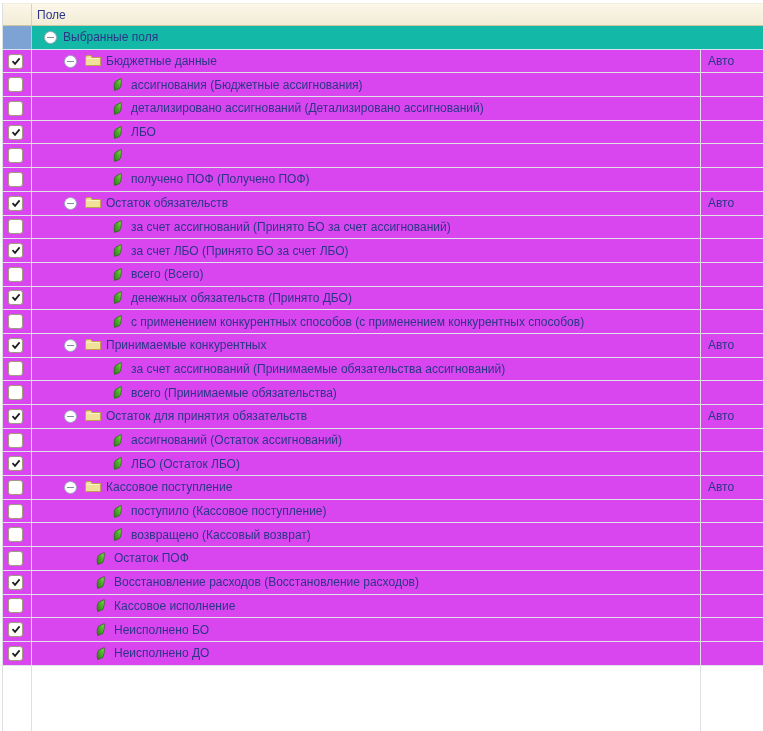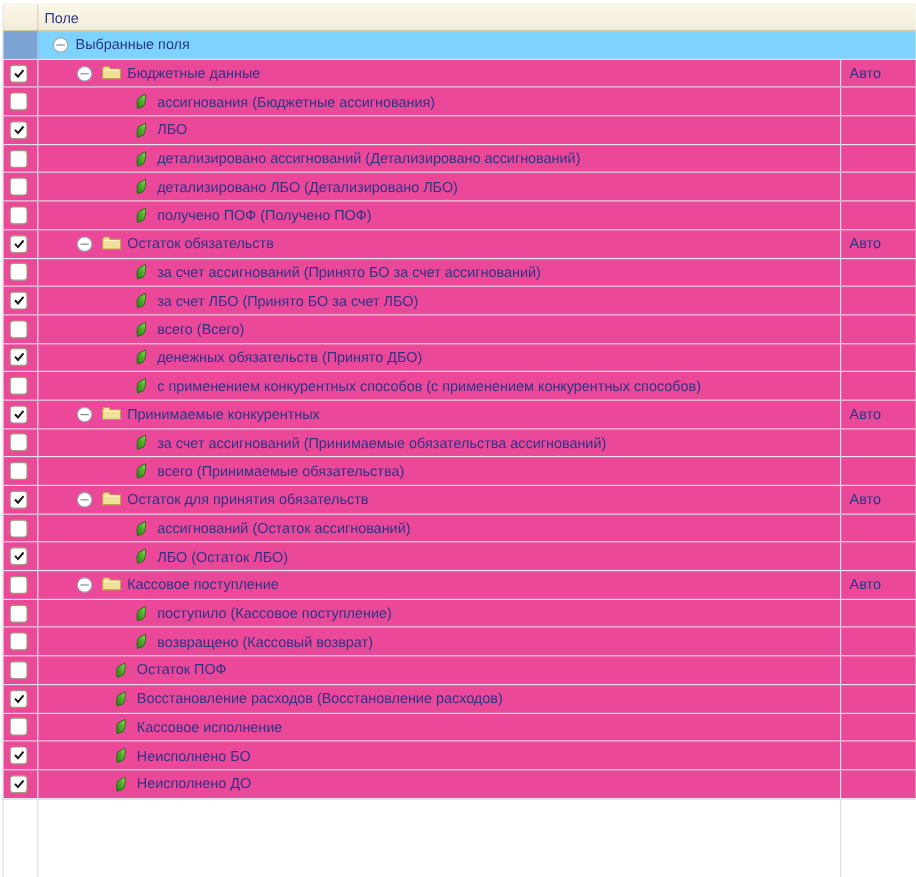--- a/index.html
+++ b/index.html
@@ -10,42 +10,42 @@
   .grid{position:absolute;left:2px;top:3px;width:761px;bottom:0;display:flex;flex-direction:column;
         border-left:1px solid #DCE0E3;text-align:center;}
   
   .header{flex:0 0 23px;height:23px;display:flex;background:linear-gradient(#FBF7E9,#F2ECD5);
           border-bottom:1px solid #CEC6A5;border-top:1px solid #F3EEDC;box-sizing:border-box}
   .hc{width:28px;flex:0 0 28px;border-right:1px solid #D9D2B4}
   .hf{flex:1;display:flex;align-items:center;padding-left:5px}
   
   .rows{display:flex;flex-direction:column}
   .row{flex:0 0 23.7px;height:23.7px;display:flex;box-sizing:border-box;
-       border-bottom:1px solid #E0E4E7;background:#ec4899}
+       border-bottom:1px solid #E0E4E7;background:#d946ef}
   .cell-check{width:28px;flex:0 0 28px;border-right:1px solid #DCE0E3;display:flex;align-items:center}
   .checkbox{width:13px;height:13px;margin-left:5px;background:#fff;border:1px solid #A29B7C;
             border-radius:3px;display:flex;align-items:center;justify-content:center;box-sizing:content-box}
   .checkbox svg{display:block}
   .cell-main{flex:1;display:flex;align-items:center;border-right:1px solid #DCE0E3;
              min-width:0;white-space:nowrap;overflow:hidden}
   .cell-auto{flex:0 0 63px;width:63px;box-sizing:border-box;display:flex;align-items:center;padding-left:7px}
   .expander{width:13px;height:13px;flex:0 0 13px;border:1px solid #9AA9BB;border-radius:50%;
             position:relative;box-sizing:border-box;background:#fff;margin-right:8px}
   .expander::before{content:"";position:absolute;left:2px;right:2px;top:5px;height:1px;background:#7E8EA2}
   .icon-holder{display:flex;align-items:center;margin-right:5px}
   .row.leaf .icon-holder{margin-right:9px}
   .label{white-space:nowrap}
   
   .row.root   .cell-main{padding-left:12px}
   .row.folder .cell-main{padding-left:32px}
   .row.leaf.lvl2 .cell-main{padding-left:64px}
   .row.leaf.lvl3 .cell-main{padding-left:81px}
   .row.root .expander{margin-right:6px}
   
-  .row.root{background:#7dd3fc;border-bottom-color:#D6E3F3}
+  .row.root{background:#14b8a6;border-bottom-color:#D6E3F3}
   .row.root .cell-check{background:#7CA3D4;border-right-color:#AFC9E9}
   .row.root .cell-main{border-right-color:transparent}
   
   .tail{flex:1 1 auto;display:flex}
   .tail .t1{width:28px;flex:0 0 28px;border-right:1px solid #DCE0E3}
   .tail .t2{flex:1;border-right:1px solid #DCE0E3}
   .tail .t3{flex:0 0 63px}
   .defs-svg{position:absolute;width:0;height:0;overflow:hidden}
 </style>
 </head>
@@ -110,20 +110,34 @@
             <svg width="9" height="13" viewBox="0 0 9 13">
               <path d="M1.6 12.4 C0.9 9 1.0 5.4 2.5 3.4 L8.2 0.5 C8.5 4.6 8.1 8.6 6.4 10.7 Z" fill="url(#fieldGrad)" stroke="#256B14" stroke-width="0.8"></path>
             </svg>
           </span>
           <span class="label">ассигнования (Бюджетные ассигнования)</span>
         </div>
         <div class="cell-auto"></div>
       </div>
       <div class="row leaf lvl3">
         <div class="cell-check">
+          <span class="checkbox"></span>
+        </div>
+        <div class="cell-main">
+          <span class="icon-holder">
+            <svg width="9" height="13" viewBox="0 0 9 13">
+              <path d="M1.6 12.4 C0.9 9 1.0 5.4 2.5 3.4 L8.2 0.5 C8.5 4.6 8.1 8.6 6.4 10.7 Z" fill="url(#fieldGrad)" stroke="#256B14" stroke-width="0.8"></path>
+            </svg>
+          </span>
+          <span class="label">детализировано ассигнований (Детализировано ассигнований)</span>
+        </div>
+        <div class="cell-auto"></div>
+      </div>
+      <div class="row leaf lvl3">
+        <div class="cell-check">
           <span class="checkbox checked">
             <span class="mark">
               <svg width="10" height="9" viewBox="0 0 10 9">
                 <path d="M1.5 4.2 L4 6.9 L8.6 1.4" fill="none" stroke="#1C1C1C" stroke-width="1.7"></path>
               </svg>
             </span>
           </span>
         </div>
         <div class="cell-main">
           <span class="icon-holder">
@@ -138,35 +152,20 @@
       <div class="row leaf lvl3">
         <div class="cell-check">
           <span class="checkbox"></span>
         </div>
         <div class="cell-main">
           <span class="icon-holder">
             <svg width="9" height="13" viewBox="0 0 9 13">
               <path d="M1.6 12.4 C0.9 9 1.0 5.4 2.5 3.4 L8.2 0.5 C8.5 4.6 8.1 8.6 6.4 10.7 Z" fill="url(#fieldGrad)" stroke="#256B14" stroke-width="0.8"></path>
             </svg>
           </span>
-          <span class="label">детализировано ассигнований (Детализировано ассигнований)</span>
-        </div>
-        <div class="cell-auto"></div>
-      </div>
-      <div class="row leaf lvl3">
-        <div class="cell-check">
-          <span class="checkbox"></span>
-        </div>
-        <div class="cell-main">
-          <span class="icon-holder">
-            <svg width="9" height="13" viewBox="0 0 9 13">
-              <path d="M1.6 12.4 C0.9 9 1.0 5.4 2.5 3.4 L8.2 0.5 C8.5 4.6 8.1 8.6 6.4 10.7 Z" fill="url(#fieldGrad)" stroke="#256B14" stroke-width="0.8"></path>
-            </svg>
-          </span>
-          <span class="label">детализировано ЛБО (Детализировано ЛБО)</span>
         </div>
         <div class="cell-auto"></div>
       </div>
       <div class="row leaf lvl3">
         <div class="cell-check">
           <span class="checkbox"></span>
         </div>
         <div class="cell-main">
           <span class="icon-holder">
             <svg width="9" height="13" viewBox="0 0 9 13">

